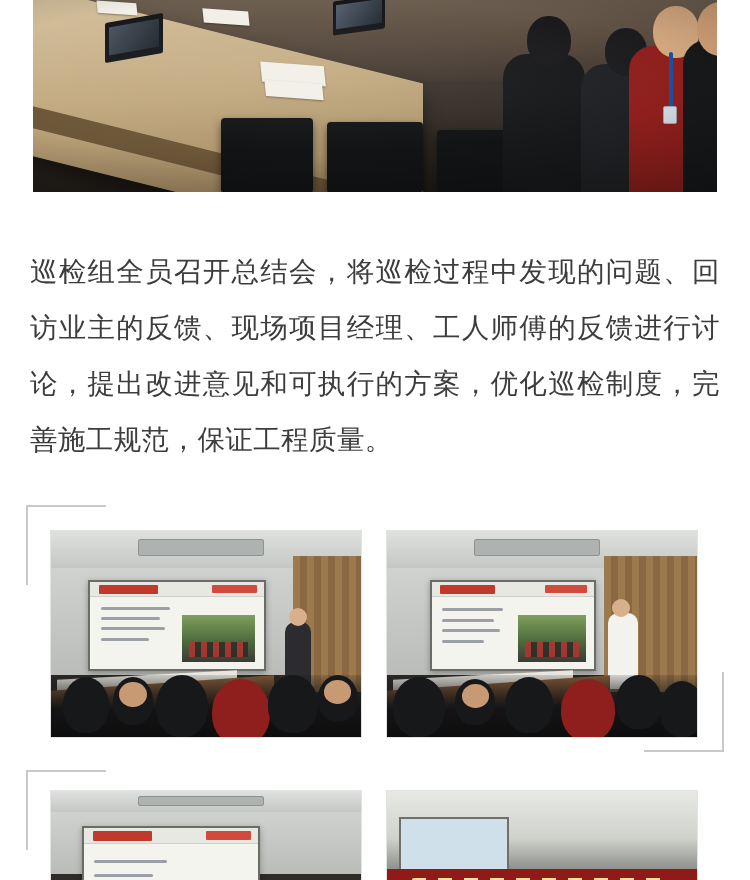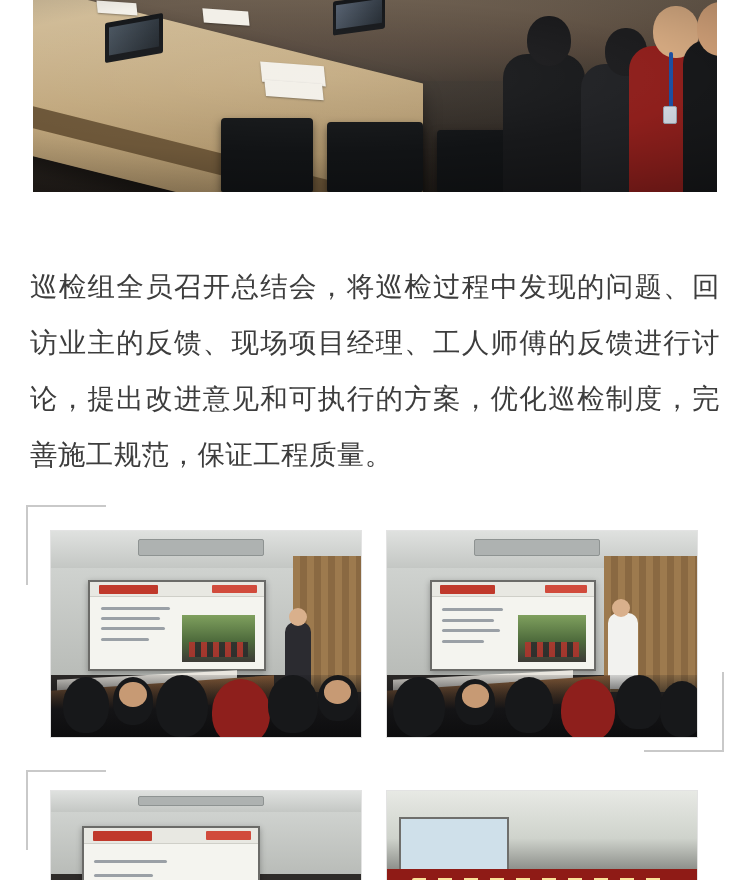--- a/index.html
+++ b/index.html
@@ -105,21 +105,21 @@
   
   .hero-vignette {
     position: absolute; inset: 0;
     background: radial-gradient(120% 90% at 42% 40%, rgba(255,255,255,.07) 0%, rgba(0,0,0,.0) 45%, rgba(0,0,0,.45) 100%);
   }
 
   
   .body-text {
     position: absolute;
     left: 30px;
-    top: 230px;
+    top: 215px;
     width: 690px;
     font-family: "DejaVu Sans", "Liberation Sans", sans-serif;
     font-size: 27.5px;
     line-height: 56px;
     color: #3d3d3d;
     letter-spacing: 0.4px;
     text-align: justify;
   }
 
   

